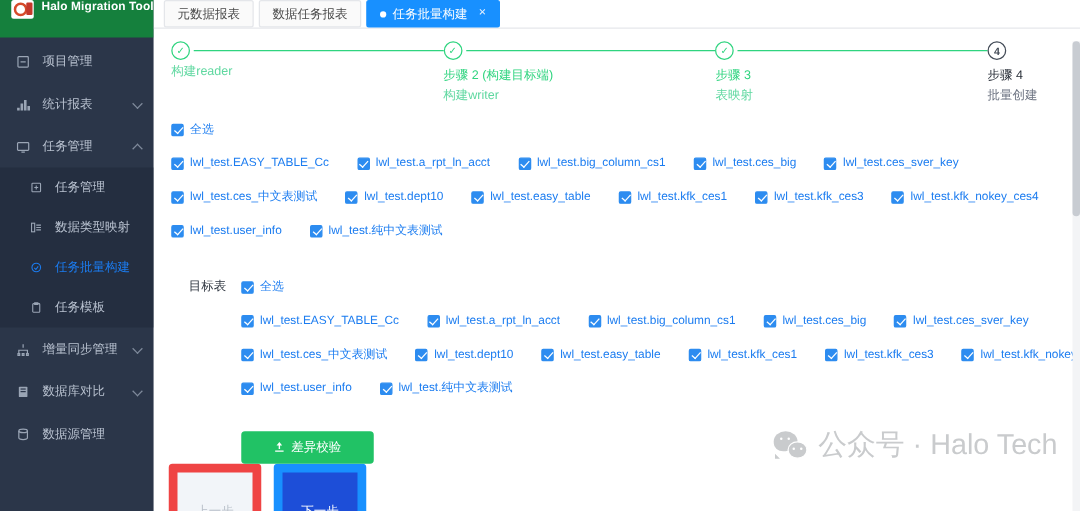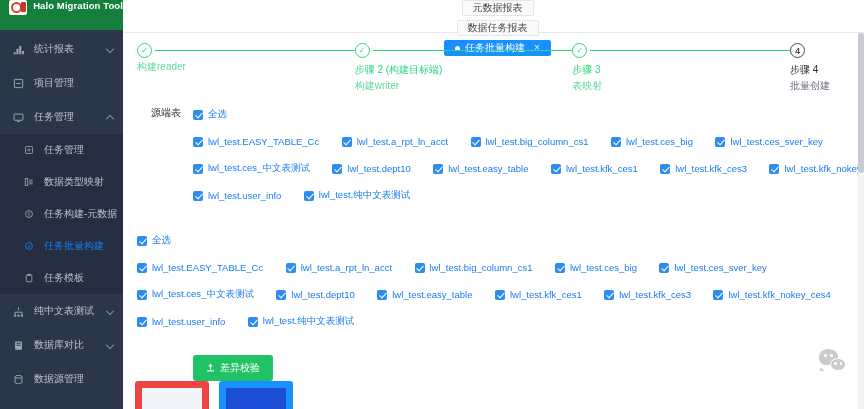--- a/index.html
+++ b/index.html
@@ -96,21 +96,20 @@
     display: flex; flex-direction: column;
     position: relative; overflow: hidden;
   }
   .tabbar {
     height: 33px;
     background: #ffffff;
     border-bottom: 1px solid #e6e8eb;
     display: flex; align-items: center;
     padding: 0 0 0 8px;
     gap: 4px;
-    flex-direction: column;
   }
   .tab {
     height: 22px;
     padding: 0 10px;
     display: flex; align-items: center;
     font-size: 10px;
     color: #4a4a4a;
     background: #fafafa;
     border: 1px solid #e4e6ea;
     border-radius: 2px;
@@ -207,21 +206,21 @@
   .cb-row { margin-bottom: 9px; white-space: nowrap; }
   .section-gap { height: 16px; }
 
   .verify-btn {
     margin-left: 70px; margin-top: 14px;
     display: inline-flex; align-items: center; gap: 5px;
     background: #21c265;
     color: #ffffff;
     font-size: 10px;
     border: none; border-radius: 3px;
-    padding: 6px 13px;
+    padding: 6px 26px;
     cursor: pointer;
   }
   .verify-btn .upic { font-size: 9px; }
 
   
   .footer {
     padding: 0 0 14px 12px;
     display: flex; gap: 10px; align-items: center;
   }
   .btn {
@@ -301,36 +300,36 @@
         <div class="ring"></div>
           <div class="badge"></div>
       </div>
       <div class="logo-text">Halo Migration Tool</div>
     </div>
 
     <div class="menu">
 
       <div class="menu-item">
         <span class="ic">
+          <svg width="11" height="11" viewBox="0 0 16 16" fill="none" stroke="currentColor" stroke-width="1.4">
+              <rect x="2" y="2" width="12" height="12" rx="1"></rect>
+              <path d="M5 8h6"></path>
+            </svg>
+        </span>
+        <span>项目管理</span>
+      </div>
+
+      <div class="menu-item">
+        <span class="ic">
           <svg width="11" height="11" viewBox="0 0 16 16" fill="currentColor">
               <path d="M1 12h3v3H1zm4-5h3v8H5zm4-4h3v12H9zm4 7h3v5h-3z"></path>
             </svg>
         </span>
         <span>统计报表</span>
         <span class="caret"></span>
-      </div>
-
-      <div class="menu-item">
-        <span class="ic">
-          <svg width="11" height="11" viewBox="0 0 16 16" fill="none" stroke="currentColor" stroke-width="1.4">
-              <rect x="2" y="2" width="12" height="12" rx="1"></rect>
-              <path d="M5 8h6"></path>
-            </svg>
-        </span>
-        <span>项目管理</span>
       </div>
 
       <div class="menu-item">
         <span class="ic">
           <svg width="11" height="11" viewBox="0 0 16 16" fill="none" stroke="currentColor" stroke-width="1.4">
               <rect x="1.5" y="3" width="13" height="9" rx="1"></rect>
               <path d="M6 14h4"></path>
             </svg>
         </span>
         <span>任务管理</span>
@@ -349,29 +348,20 @@
         </div>
         <div class="menu-item">
           <span class="ic">
             <svg width="10" height="10" viewBox="0 0 16 16" fill="none" stroke="currentColor" stroke-width="1.4">
                 <rect x="2" y="2.5" width="4" height="11"></rect>
                 <path d="M8 5h6M8 8h6M8 11h6"></path>
               </svg>
           </span>
           <span>数据类型映射</span>
         </div>
-        <div class="menu-item">
-          <span class="ic">
-            <svg width="10" height="10" viewBox="0 0 16 16" fill="none" stroke="currentColor" stroke-width="1.4">
-                <circle cx="8" cy="8" r="5.5"></circle>
-                <path d="M8 5v6"></path>
-              </svg>
-          </span>
-          <span>任务构建-元数据</span>
-        </div>
         <div class="menu-item active">
           <span class="ic">
             <svg width="10" height="10" viewBox="0 0 16 16" fill="none" stroke="currentColor" stroke-width="1.4">
                 <circle cx="8" cy="8" r="5.5"></circle>
                 <path d="M5.5 8.5l2 2 3-4"></path>
               </svg>
           </span>
           <span>任务批量构建</span>
         </div>
         <div class="menu-item">
@@ -384,21 +374,21 @@
           <span>任务模板</span>
         </div>
       </div>
 
       <div class="menu-item">
         <span class="ic">
           <svg width="11" height="11" viewBox="0 0 16 16" fill="none" stroke="currentColor" stroke-width="1.4">
               <path d="M8 2v4M3 13V9h10v4M3 13H2v2h2v-2zM8 13H7v2h2v-2zM13 13h-1v2h2v-2z"></path>
             </svg>
         </span>
-        <span>纯中文表测试</span>
+        <span>增量同步管理</span>
         <span class="caret"></span>
       </div>
 
       <div class="menu-item">
         <span class="ic">
           <svg width="11" height="11" viewBox="0 0 16 16" fill="currentColor">
               <rect x="3" y="2" width="10" height="12" rx="1"></rect>
               <rect x="5" y="4" width="6" height="1.4" fill="#2b3649"></rect>
               <rect x="5" y="7" width="6" height="1.4" fill="#2b3649"></rect>
             </svg>
@@ -458,21 +448,20 @@
         <div class="circle">4</div>
         <div class="title">步骤 4</div>
         <div class="desc">批量创建</div>
       </div>
     </div>
 
     <div class="form">
 
       
       <div class="field-row">
-        <div class="field-label">源端表</div>
         <div class="field-body">
           <label class="cb">
             <span class="box"></span>
             <span>全选</span>
           </label>
           <div class="cb-rows">
             <div class="cb-row">
               <label class="cb">
                   <span class="box"></span>
                   <span>lwl_test.EASY_TABLE_Cc</span>
@@ -531,20 +520,21 @@
                 </label>
             </div>
           </div>
         </div>
       </div>
 
       <div class="section-gap"></div>
 
       
       <div class="field-row">
+        <div class="field-label">目标表</div>
         <div class="field-body">
           <label class="cb">
             <span class="box"></span>
             <span>全选</span>
           </label>
           <div class="cb-rows">
             <div class="cb-row">
               <label class="cb">
                   <span class="box"></span>
                   <span>lwl_test.EASY_TABLE_Cc</span>
@@ -624,20 +614,21 @@
     <div class="watermark">
       <span class="wechat">
         <span class="b1"></span>
           <span class="t1"></span>
           <span class="b2"></span>
         <span class="e e1"></span>
           <span class="e e2"></span>
         <span class="e e3"></span>
           <span class="e e4"></span>
       </span>
+      <span>公众号 · Halo Tech</span>
     </div>
 
     <div class="scrollbar">
       <div class="thumb"></div>
     </div>
 
   </div>
 </div>
 
 </body></html>

